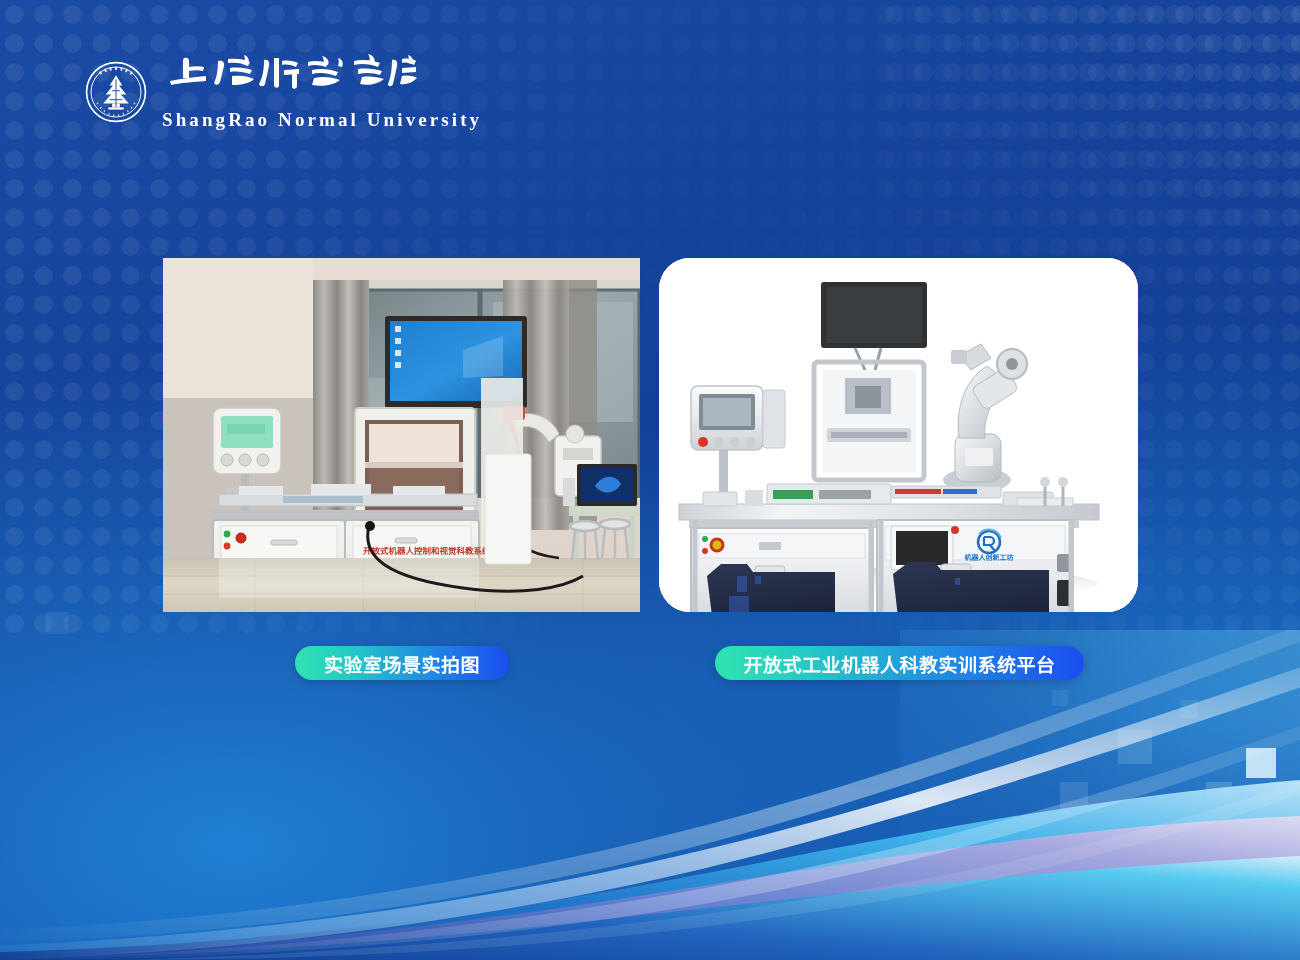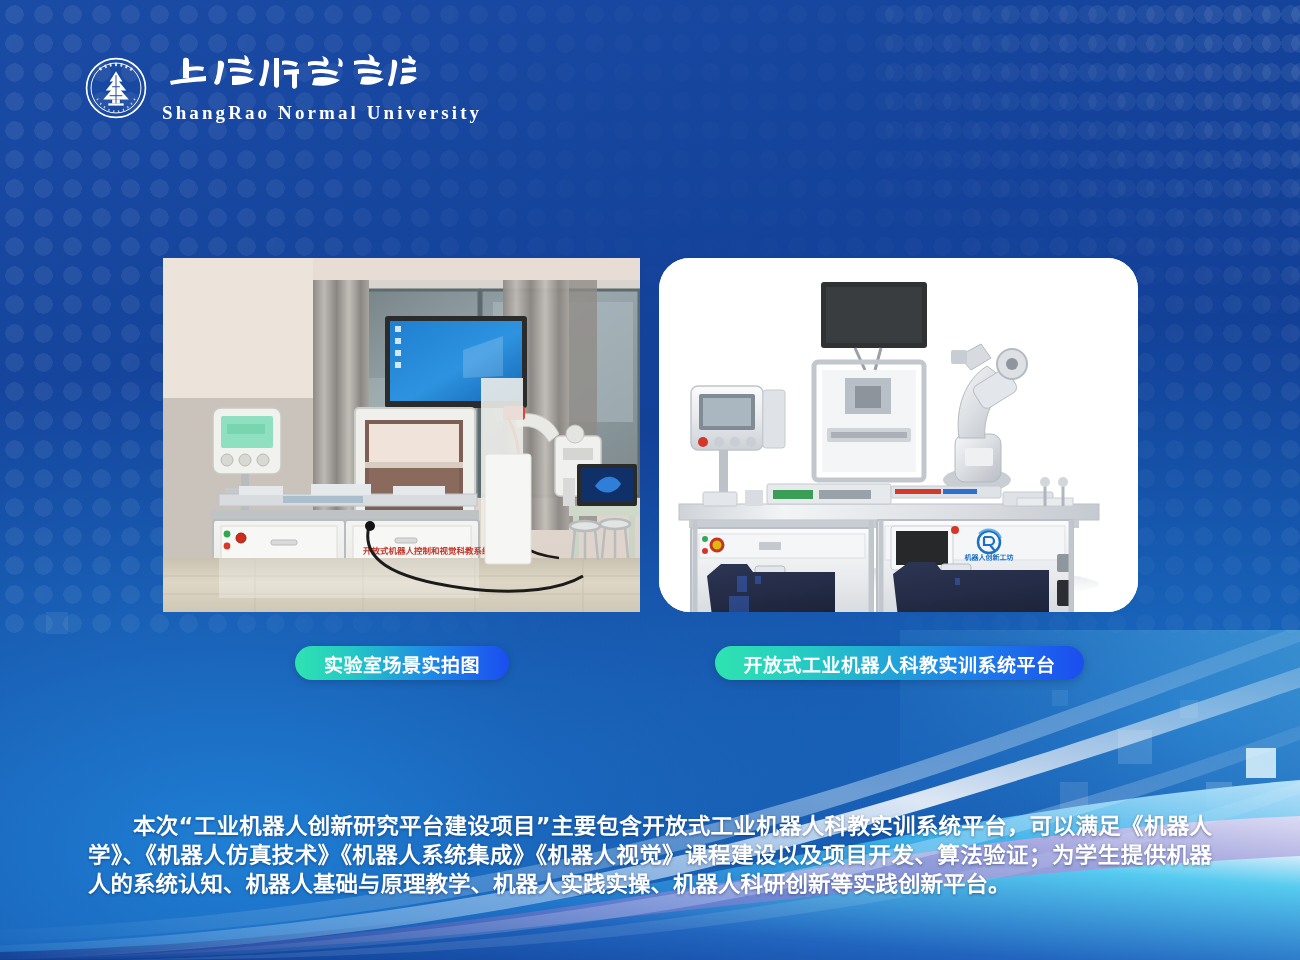--- a/index.html
+++ b/index.html
@@ -41,21 +41,21 @@
   .bg-waves{position:absolute;left:0;bottom:0;width:1300px;height:330px;}
   .bg-squares{position:absolute;inset:0;}
 
   
   .logo{position:absolute;left:84px;top:52px;display:flex;align-items:center;gap:14px;}
   .crest{width:64px;height:64px;flex:0 0 64px;}
   .logo-text{display:flex;flex-direction:column;justify-content:center;}
   .logo-cn{height:40px;}
   .logo-en{
     color:#fff;font-size:19px;letter-spacing:3.1px;font-weight:700;
-    font-family:"Liberation Serif","DejaVu Serif",serif;margin-top:10px;white-space:nowrap;
+    font-family:"Liberation Serif","DejaVu Serif",serif;margin-top:17px;white-space:nowrap;
   }
 
   
   .photo{position:absolute;overflow:hidden;background:#fff;}
   #photo-left{left:163px;top:258px;width:477px;height:354px;}
   #photo-right{left:659px;top:258px;width:479px;height:354px;border-radius:31px;}
 
   
   .pill{
     position:absolute;height:34px;border-radius:18px;
@@ -556,17 +556,14 @@
           <path d="M222 262 V378"></path>
           <path d="M412 262 V378"></path>
       </g>
     </svg>
   </div>
 
   <div class="pill" id="caption-right">开放式工业机器人科教实训系统平台</div>
 
   <div class="pill" id="caption-left">实验室场景实拍图</div>
 
-  <div class="body-copy">
-    <p>本次“工业机器人创新研究平台建设项目”主要包含开放式工业机器人科教实训系统平台，可以满足《机器人学》、《机器人仿真技术》《机器人系统集成》《机器人视觉》课程建设以及项目开发、算法验证；为学生提供机器人的系统认知、机器人基础与原理教学、机器人实践实操、机器人科研创新等实践创新平台。</p>
-  </div>
 
 </div>
 
 </body></html>

